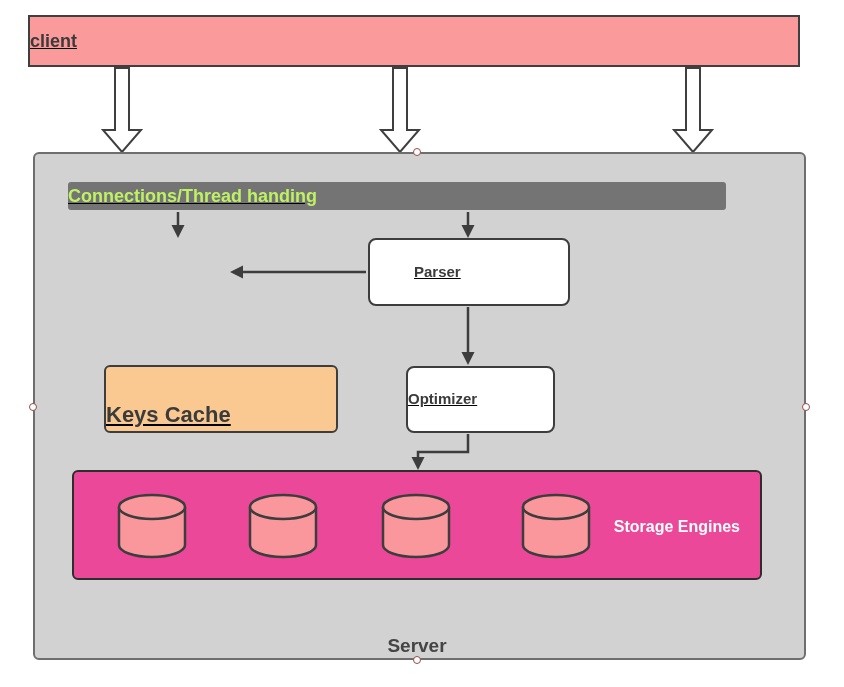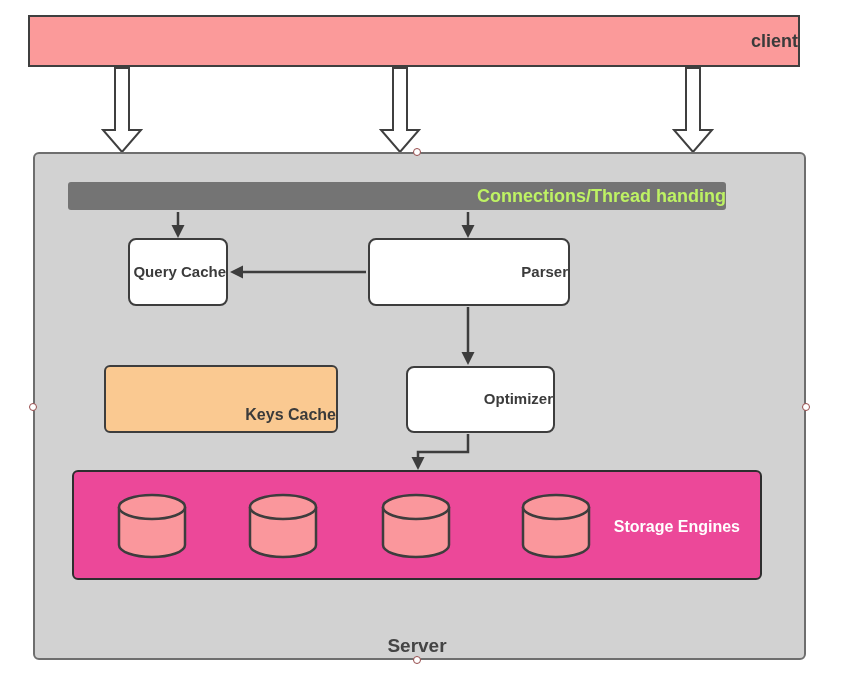--- a/index.html
+++ b/index.html
@@ -1,18 +1,18 @@
 <!DOCTYPE html>
 <html><head>
 <meta charset="utf-8">
 <style>
   html,body{margin:0;padding:0;background:#ffffff;font-family:"Liberation Sans",sans-serif;}
   #canvas{position:relative;width:844px;height:687px;background:#ffffff;overflow:hidden;}
   .abs{position:absolute;}
-  .node{position:absolute;box-sizing:border-box;display:flex;align-items:center;justify-content:flex-end;}
+  .node{position:absolute;box-sizing:border-box;display:flex;align-items:center;justify-content:flex-start;text-decoration:underline;}
   .lbl{color:#3b3b3b;font-weight:bold;text-align:center;line-height:1.25;}
 
   
   .client{left:28px;top:15px;width:772px;height:52px;background:#fb9a9a;border:2px solid #3f3f3f;}
   .client .lbl{font-size:18px;}
 
   
   .server{left:33px;top:152px;width:773px;height:508px;background:#d2d2d2;border:2px solid #6e6e6e;border-radius:6px;}
   .server-lbl{position:absolute;left:317px;top:635px;width:200px;text-align:center;font-size:19px;font-weight:bold;color:#444444;}
 
@@ -22,21 +22,21 @@
 
   
   .whitebox{background:#ffffff;border:2px solid #3d3d3d;border-radius:8px;}
   .whitebox .lbl{font-size:15px;}
   .querycache{left:128px;top:238px;width:100px;height:68px;}
   .parser{left:368px;top:238px;width:202px;height:68px;padding-left:44px;}
   .optimizer{left:406px;top:366px;width:149px;height:67px;}
 
   
   .keyscache{left:104px;top:365px;width:234px;height:68px;background:#fac991;border:2px solid #3d3d3d;border-radius:6px;}
-  .keyscache .lbl{font-size:16px;margin-top:32px;}
+  .keyscache .lbl{font-size:22px;margin-top:32px;}
 
   
   .storage{left:72px;top:470px;width:690px;height:110px;background:#ec4899;border:2px solid #2e2e2e;border-radius:6px;}
   .storage-lbl{position:absolute;right:20px;top:0;height:110px;display:flex;align-items:center;color:#ffffff;font-size:16px;font-weight:bold;}
   .cyls{position:absolute;left:0;top:0;}
 
   
   .connectors{left:0;top:0;pointer-events:none;}
 
   
@@ -57,23 +57,20 @@
     <polygon points="686,68 700,68 700,130 712,130 693,152 674,130 686,130" fill="#ffffff" stroke="#3f3f3f" stroke-width="2" stroke-linejoin="miter"></polygon>
   </svg>
 
   <div class="node server"></div>
   <div class="server-lbl">Server</div>
 
   <div class="node threadbar">
     <span class="lbl">Connections/Thread handing</span>
   </div>
 
-  <div class="node whitebox querycache">
-    <span class="lbl">Query Cache</span>
-  </div>
 
   <div class="node whitebox parser">
     <span class="lbl">Parser</span>
   </div>
 
   <div class="node keyscache">
     <span class="lbl">Keys Cache</span>
   </div>
 
   <div class="node whitebox optimizer">

